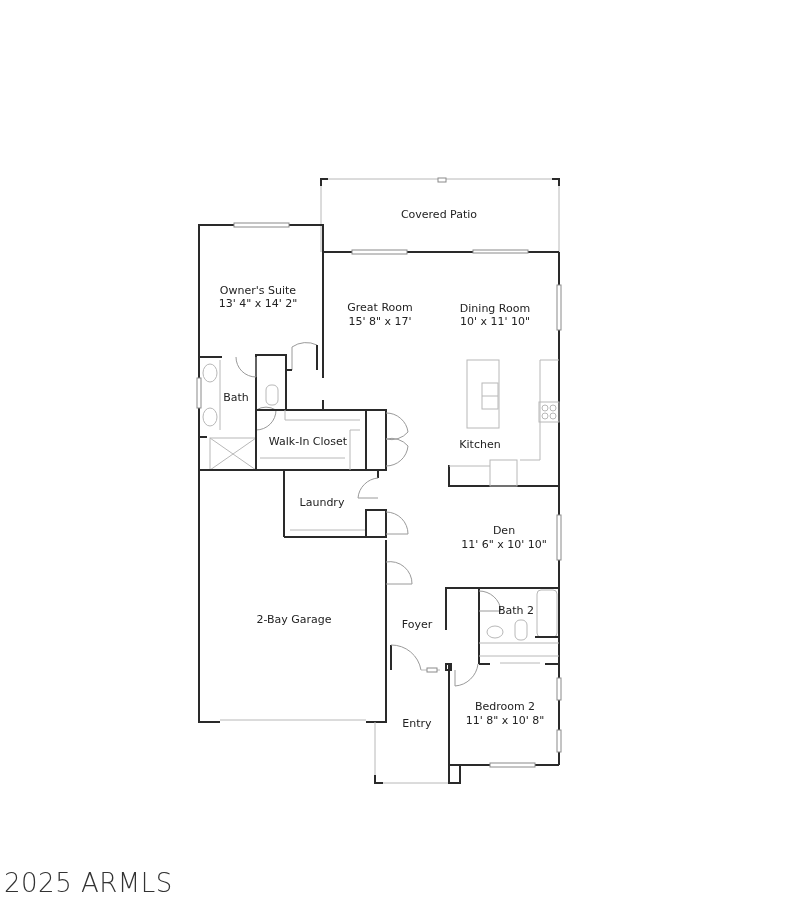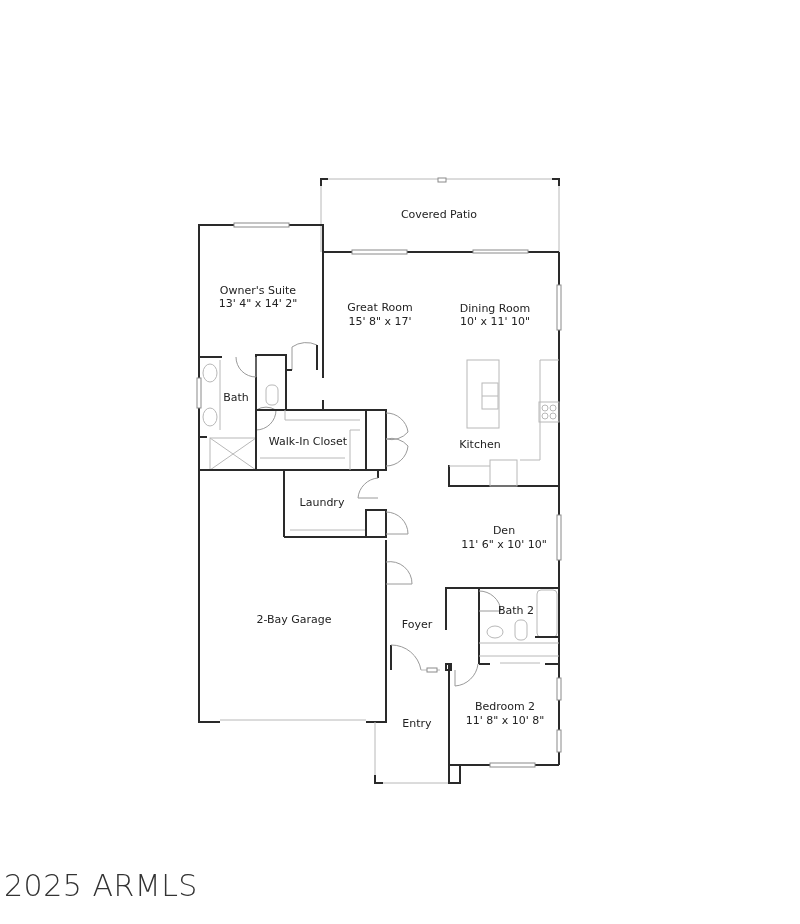--- a/index.html
+++ b/index.html
@@ -3,21 +3,21 @@
 <meta charset="utf-8">
 <style>
   html, body { margin:0; padding:0; background:#ffffff; }
   body { width:800px; height:924px; position:relative; overflow:hidden; font-family:"DejaVu Sans", sans-serif; }
   #plan { position:absolute; left:0; top:0; }
   .wall { stroke:#2a2a2a; stroke-width:2; fill:none; }
   .thin { stroke:#b8b8b8; stroke-width:1; fill:none; }
   .win { fill:#ffffff; stroke:#8a8a8a; stroke-width:1; }
   .door { stroke:#9a9a9a; stroke-width:1; fill:none; }
   .lbl { font-family:"DejaVu Sans", sans-serif; font-size:11px; fill:#222222; text-anchor:middle; }
-  .watermark { position:absolute; left:4px; top:868px; font-family:"DejaVu Sans", sans-serif; font-size:30px; color:#333333; letter-spacing:0.5px; font-weight:300;text-align:center; }
+  .watermark { position:absolute; left:4px; top:868px; font-family:"DejaVu Sans", sans-serif; font-size:26px; color:#333333; letter-spacing:0.5px; font-weight:300;text-align:center; }
 </style>
 </head>
 <body>
 
 <svg id="plan" width="800" height="924" viewBox="0 0 800 924">
 
   <g>
     <polyline class="thin" points="321,252 321,179 559,179 559,252"></polyline>
     <path class="wall" d="M321,186 L321,179 L328,179"></path>
     <path class="wall" d="M559,186 L559,179 L552,179"></path>

